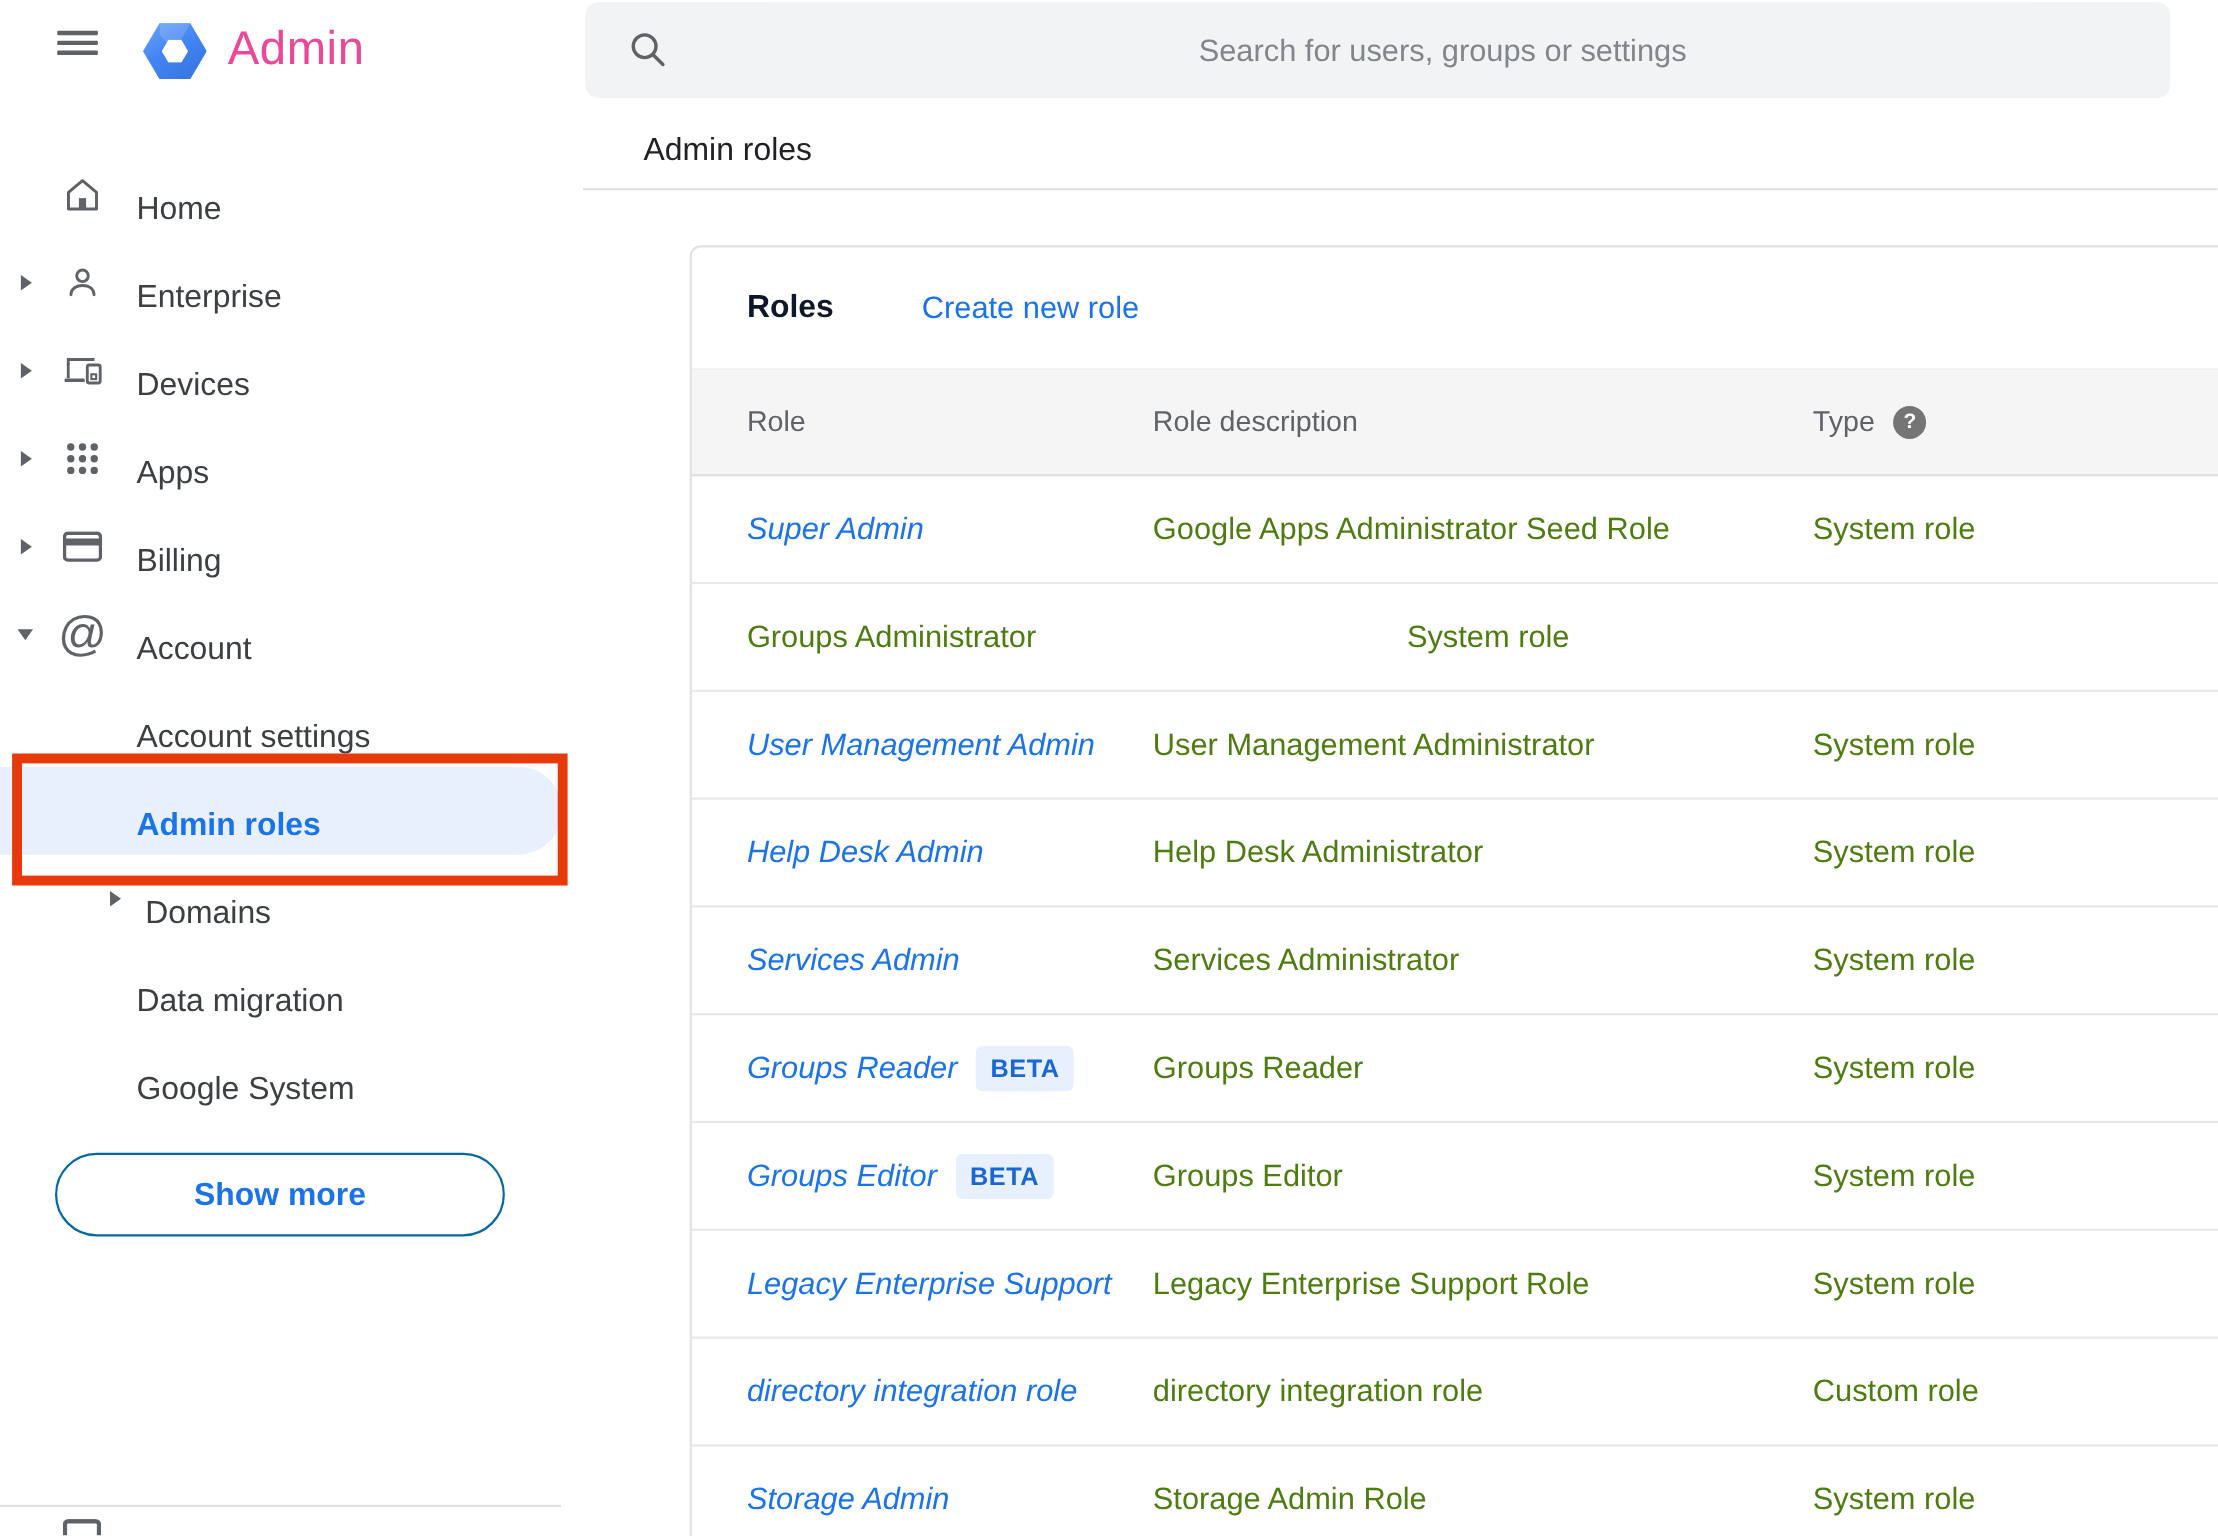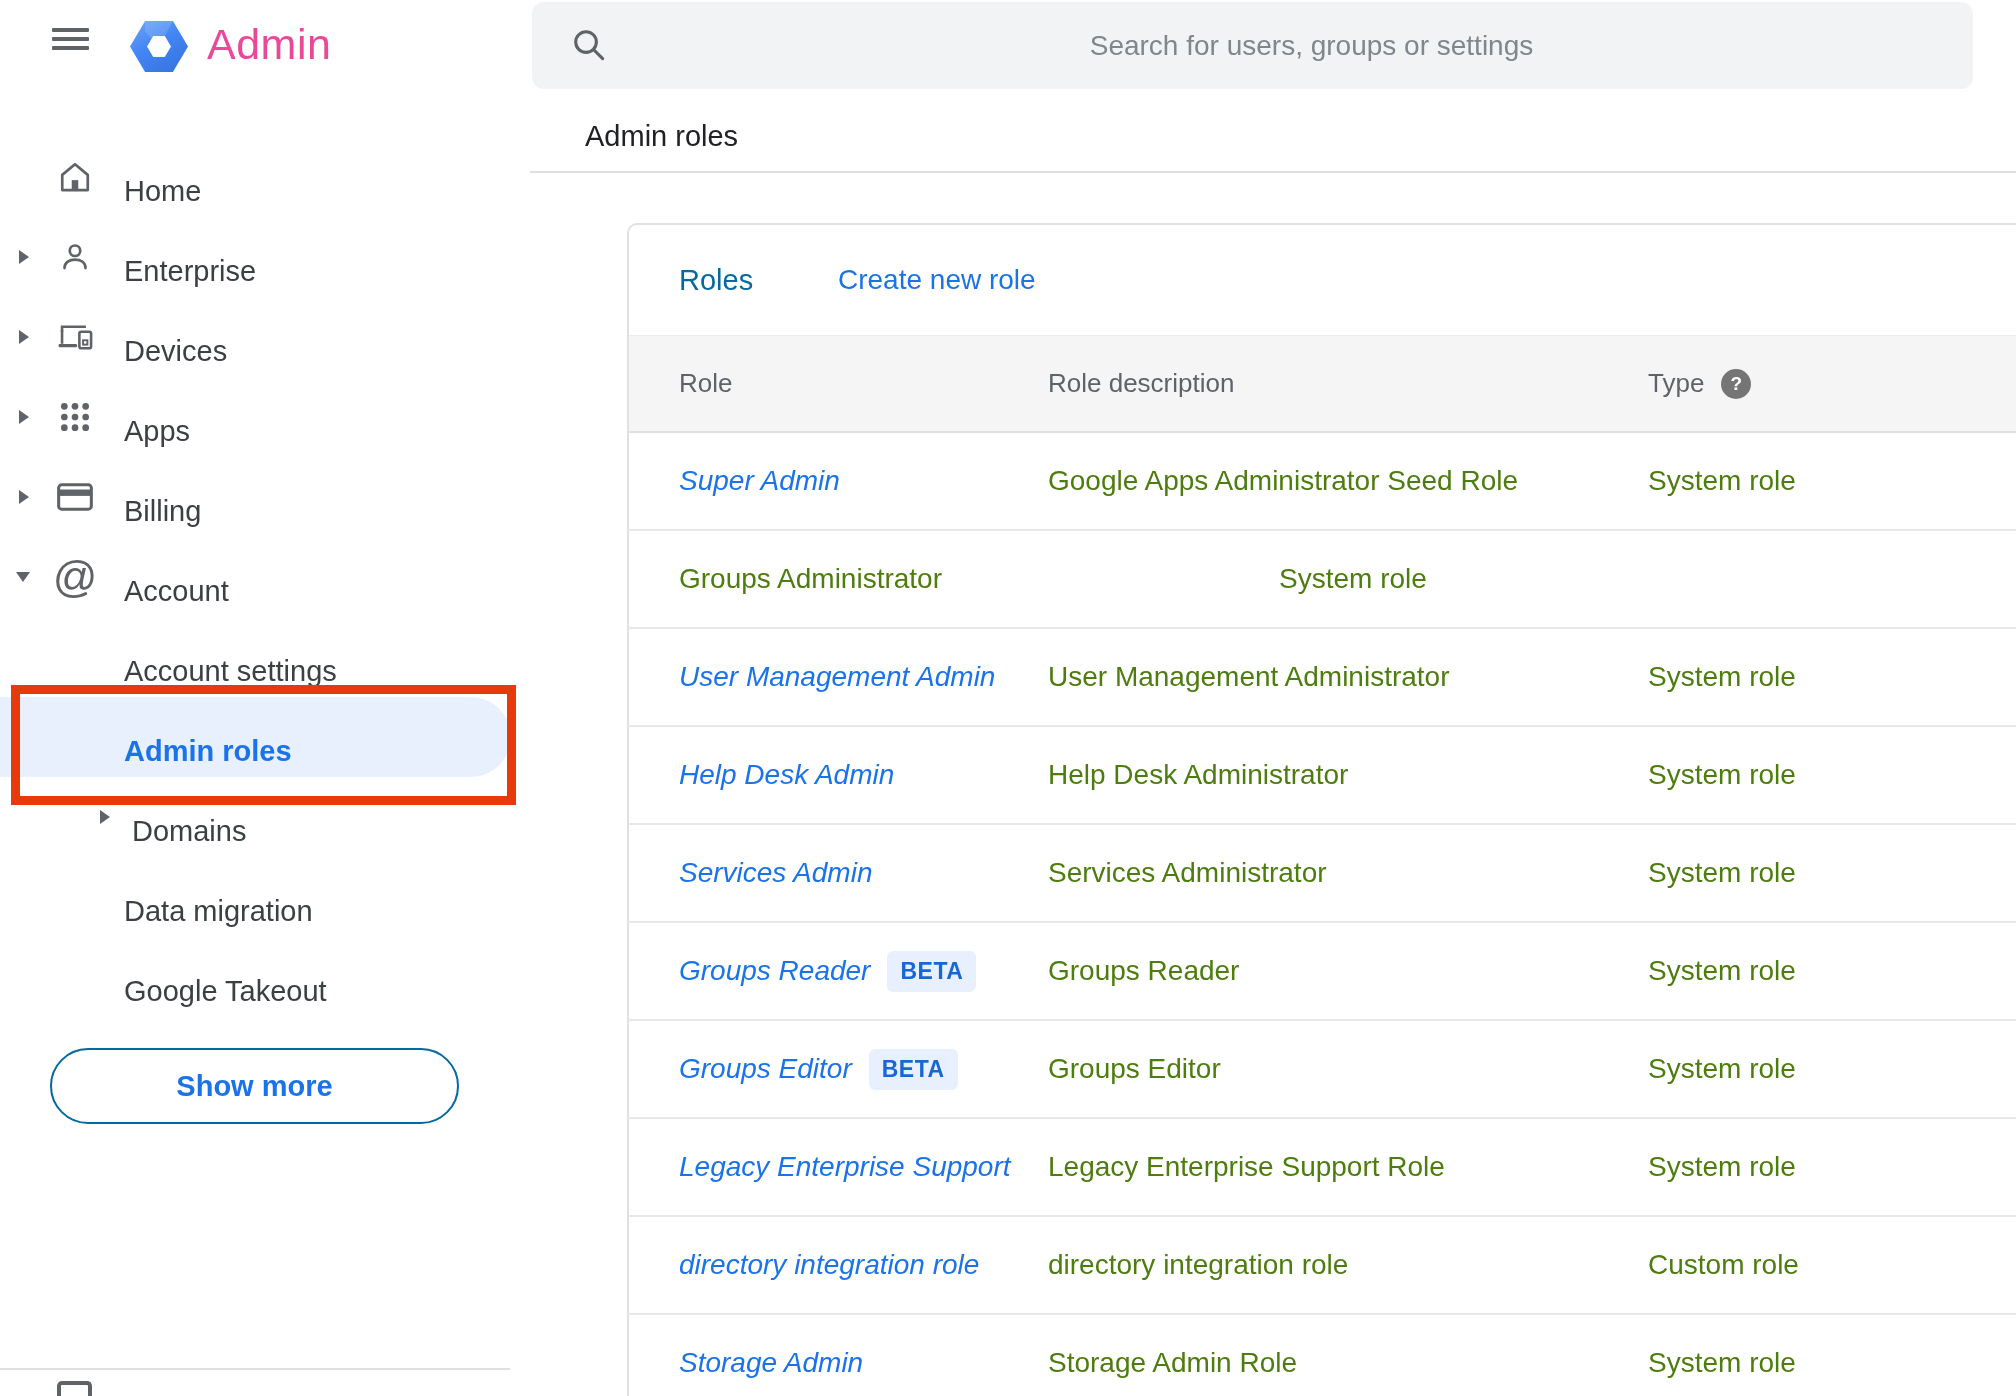--- a/index.html
+++ b/index.html
@@ -63,21 +63,21 @@
                font-family:"Liberation Sans", sans-serif; font-size:28px; color:#3c4043;text-align:center; }
   .searchbar input::placeholder { color:#80868b; opacity:1; }
 
   .breadcrumb { position:absolute; left:55px; top:120px; font-size:29px; color:#202124; }
   .top-divider { position:absolute; left:0; top:171px; width:1486px; height:2px; background:#e0e0e0; }
 
   .card { position:absolute; left:97px; top:223px; width:1929px; height:1193px;
           background:#fff; border:2px solid #dfe1e5; border-radius:10px 0 0 0; overflow:hidden; }
   .card-title-row { position:relative; height:110px; }
   .roles-title { position:absolute; left:50px; top:50%; transform:translateY(-50%);
-                 font-size:29px; font-weight:400; color:#0369a1; }
+                 font-size:29px; font-weight:700; color:#0f172a; }
   .create-link { position:absolute; left:209px; top:50%; transform:translateY(-50%);
                  font-size:28px; color:#1a73e8; text-decoration:none; cursor:pointer; }
 
   .thead { display:flex; align-items:center; height:98px; background:#f5f5f5;
            border-top:1px solid #ececec; border-bottom:2px solid #e0e0e0;
            padding-left:50px; font-size:26px; color:#5f6368; }
   .col1 { width:369px; flex:none; }
   .col2 { width:600px; flex:none; }
   .col3 { flex:1; display:flex; align-items:center; }
   .help-icon { display:inline-flex; align-items:center; justify-content:center;
@@ -194,21 +194,21 @@
     <div class="nav-item sub domains">
       <span class="tri-right"></span>
       <span class="nav-label">Domains</span>
     </div>
 
     <div class="nav-item sub">
       <span class="nav-label">Data migration</span>
     </div>
 
     <div class="nav-item sub">
-      <span class="nav-label">Google Takeout</span>
+      <span class="nav-label">Google System</span>
     </div>
   </nav>
 
   <button class="show-more">Show more</button>
   <div class="sb-bottom-divider"></div>
   <div class="partial-icon"></div>
   <div class="annotation-box"></div>
 </aside>
 
 <main class="main">

